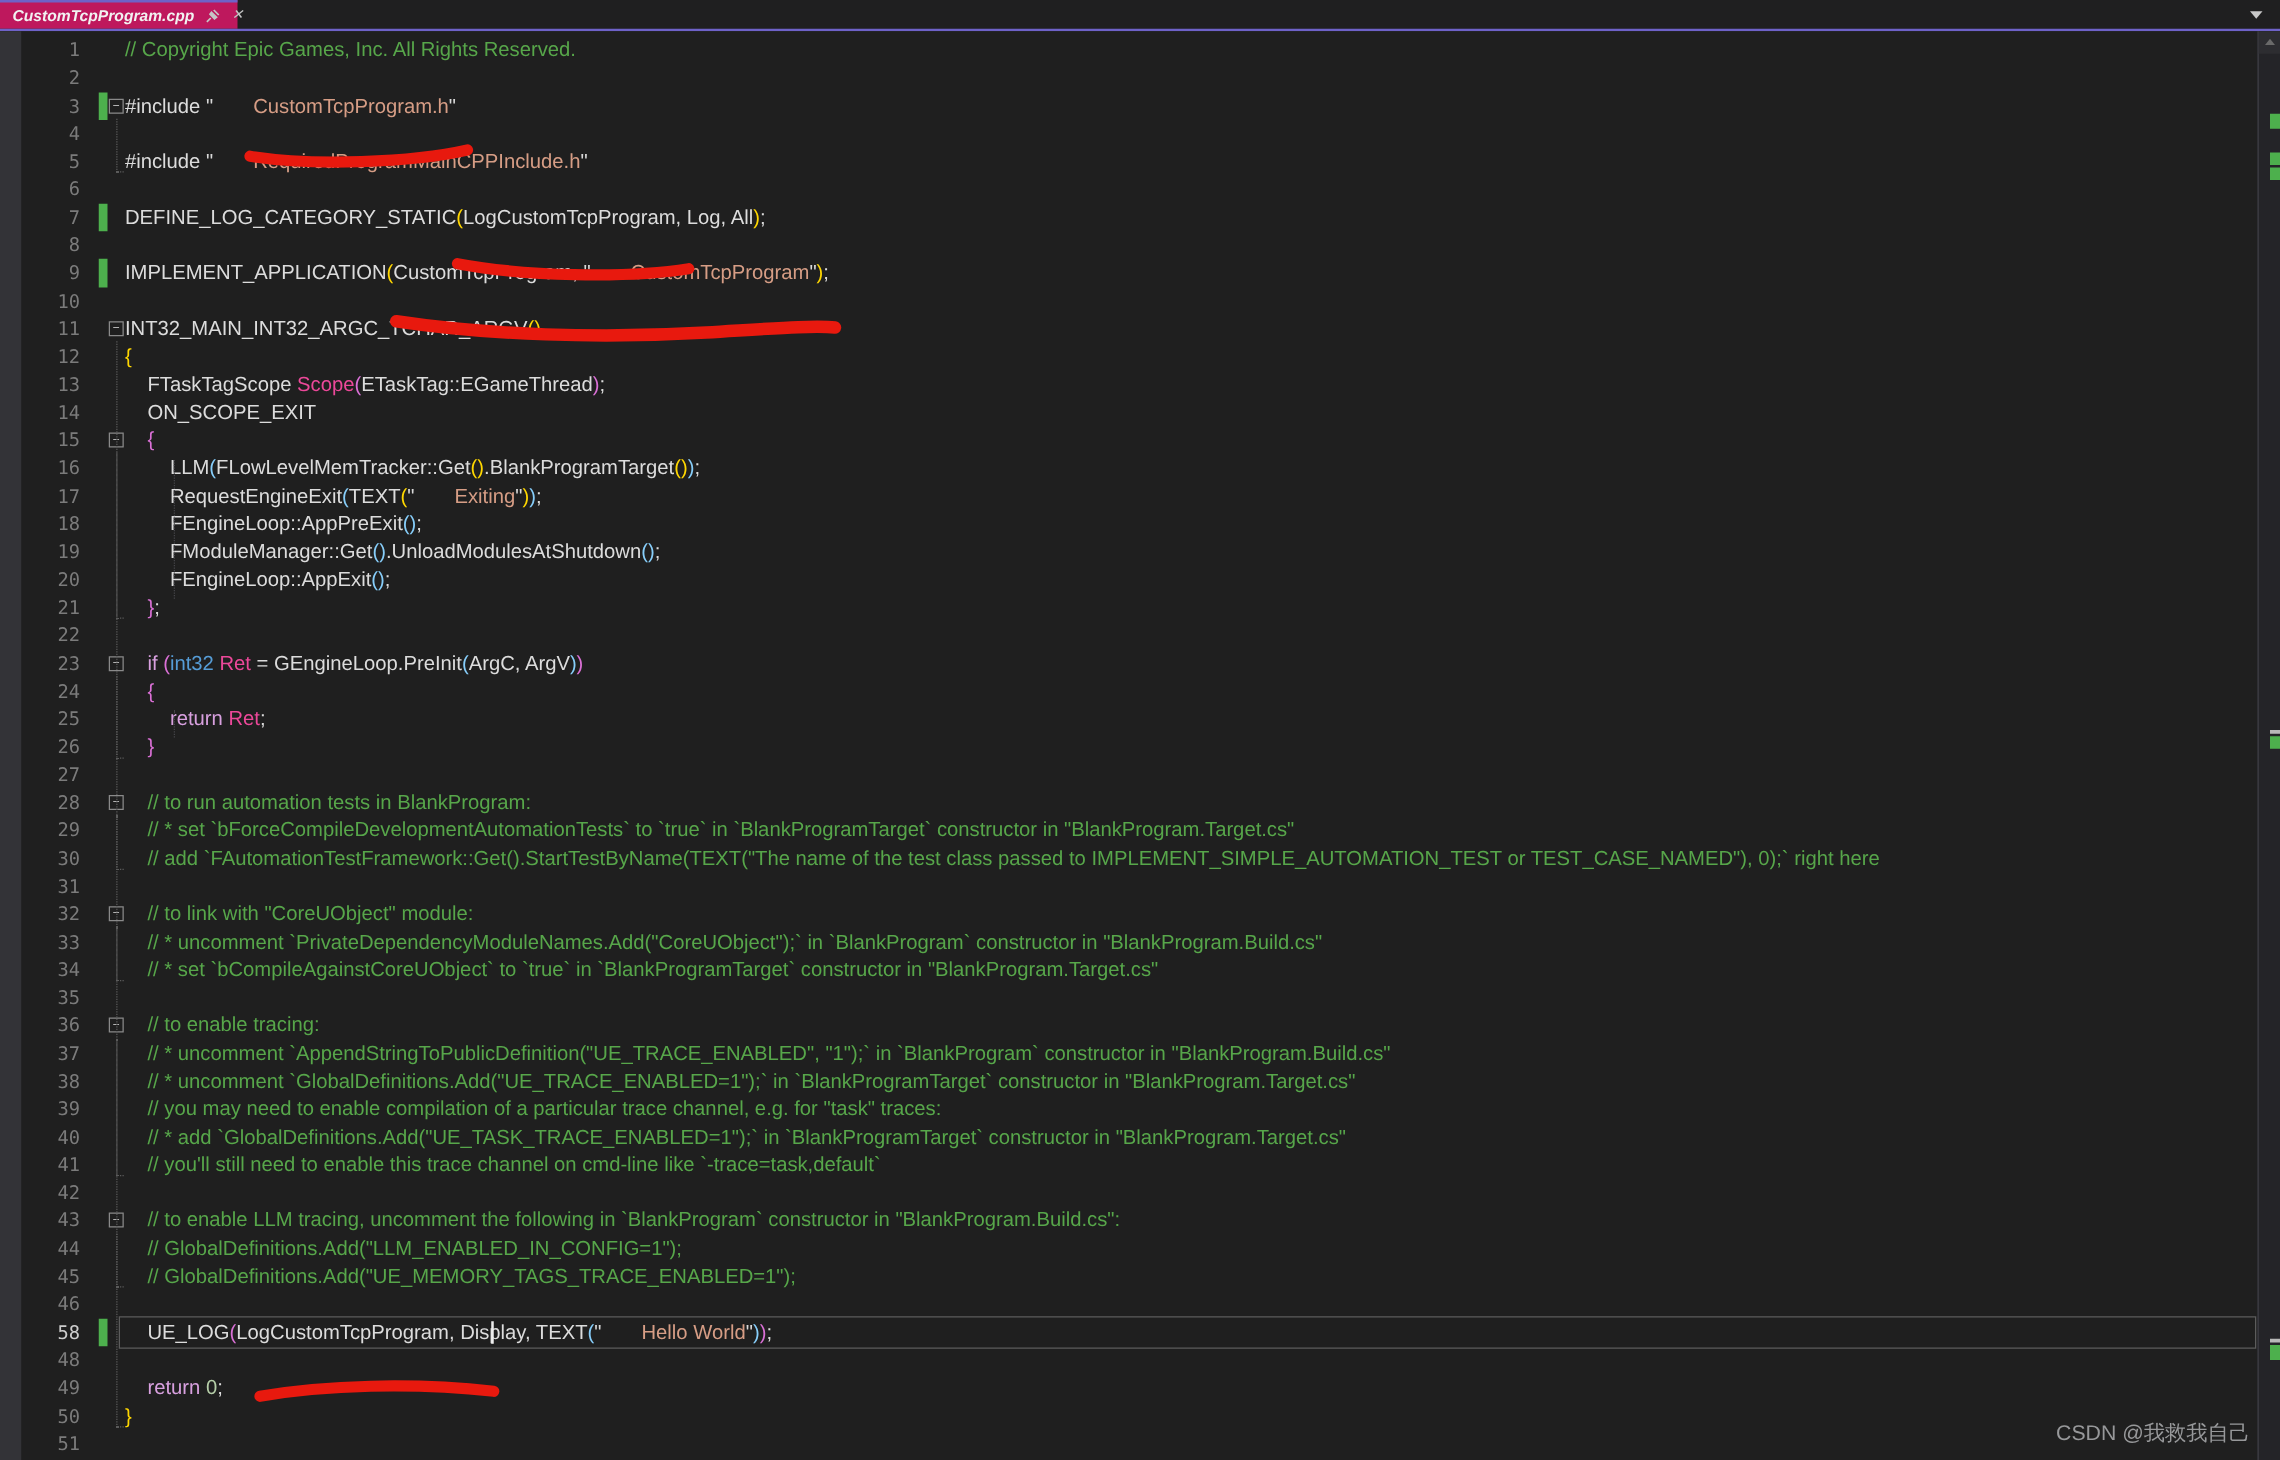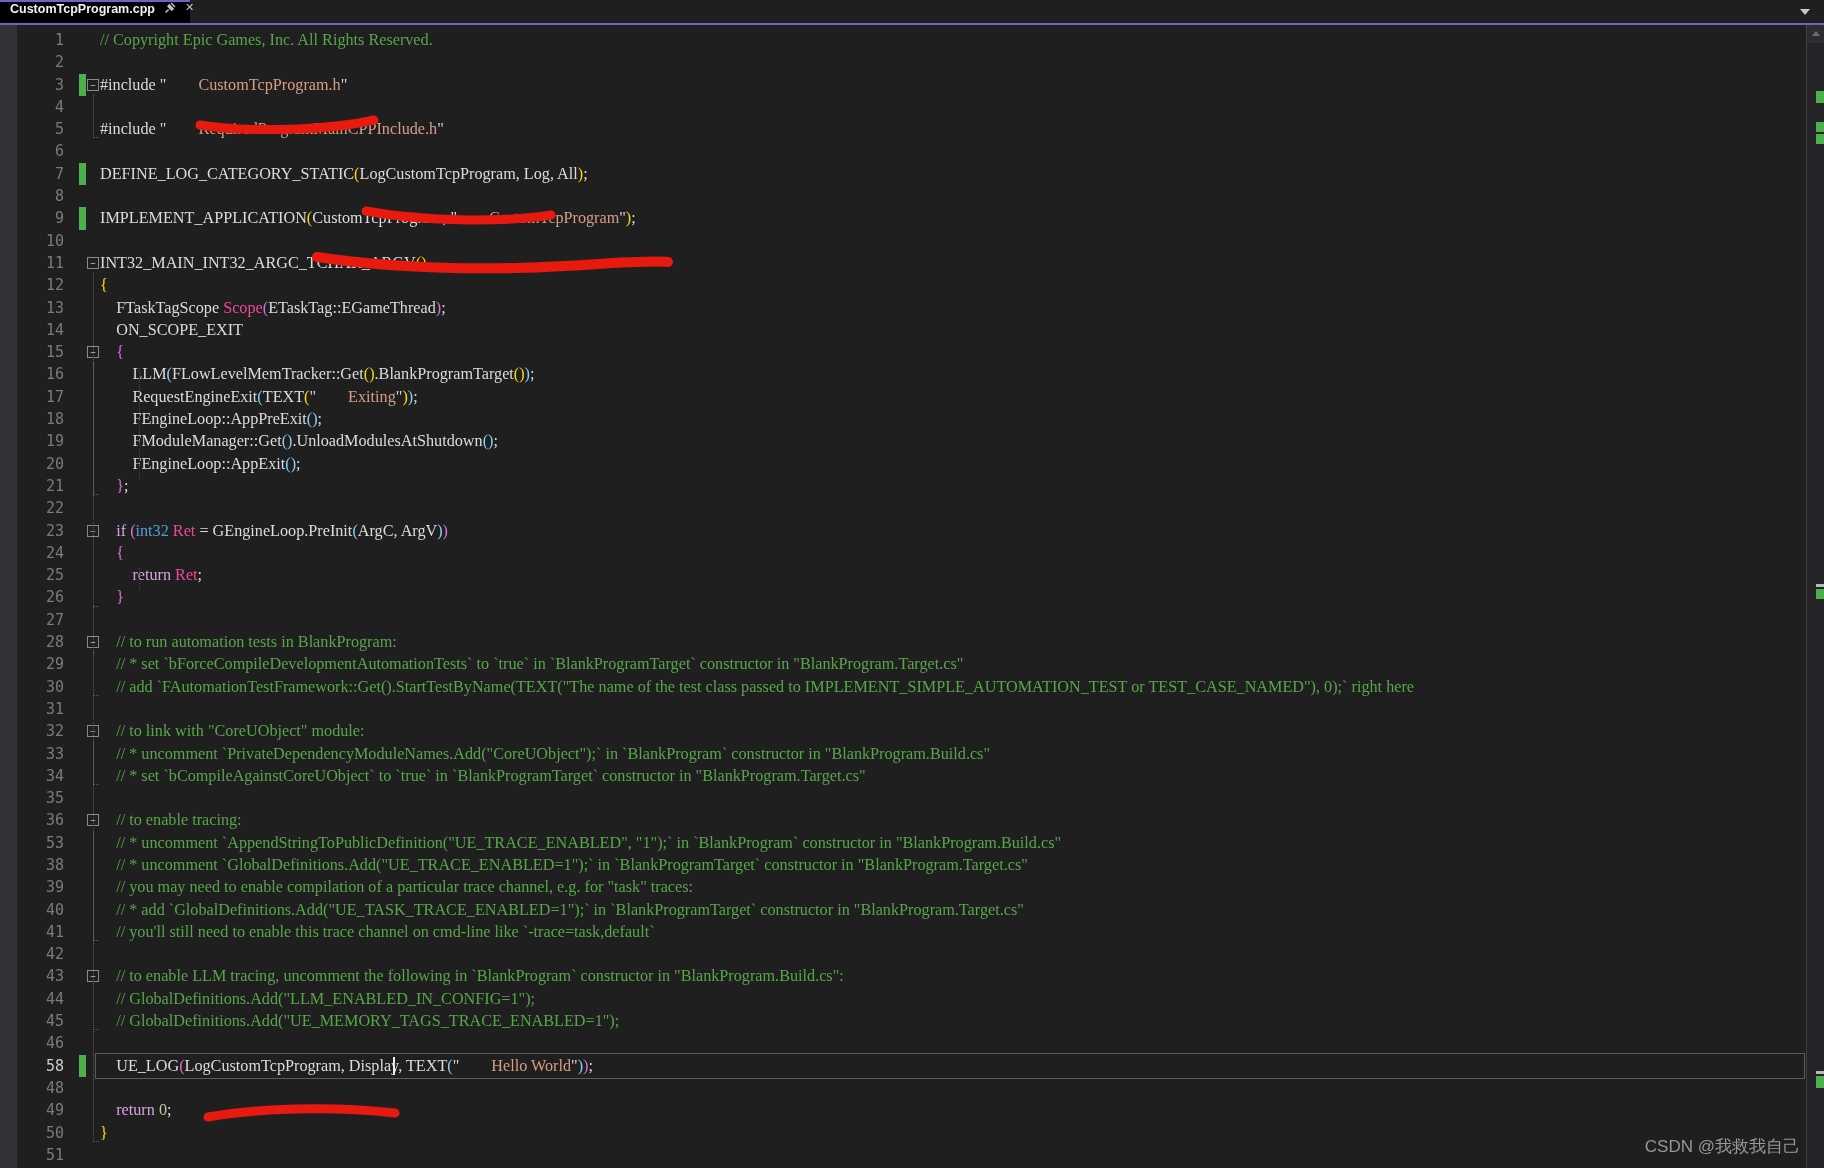--- a/index.html
+++ b/index.html
@@ -1,34 +1,34 @@
 <!DOCTYPE html>
 <html><head>
 <meta charset="utf-8">
 <style>
   html,body{margin:0;padding:0;background:#1f1f1f;width:1824px;height:1168px;overflow:hidden;}
   #stage{position:relative;width:1824px;height:1168px;background:#1f1f1f;font-family:"Liberation Sans",sans-serif;}
   
   #tabbar{position:absolute;left:0;top:0;width:1824px;height:25px;background:#1f1f20;}
   #tabbar .accent-bottom{position:absolute;left:0;top:23px;width:1824px;height:2px;background:#6e62c8;}
-  #file-tab{position:absolute;left:0;top:0;width:190px;height:23px;background:#000000;border-top:2px solid #6e62c8;box-sizing:border-box;display:flex;cursor:default;}
+  #file-tab{position:absolute;left:0;top:0;width:190px;height:23px;background:#be185d;border-top:2px solid #6e62c8;box-sizing:border-box;display:flex;align-items:center;cursor:default;font-style:italic;}
   #file-tab .title{color:#f2f2f2;font-weight:bold;font-size:12.5px;padding-left:10px;white-space:nowrap;}
   .tab-ico{color:#c5c5c5;font-size:11px;margin-left:9px;line-height:1;}
   #pin-ico svg{display:block;}
   #doc-dropdown{position:absolute;right:14px;top:9px;width:0;height:0;border-left:5px solid transparent;border-right:5px solid transparent;border-top:6px solid #c8c8c8;}
   
   #editor{position:absolute;left:0;top:25px;width:1824px;height:1143px;background:#1f1f1f;}
   #indicator-margin{position:absolute;left:0;top:0;width:17px;height:1143px;background:#333337;}
   #rows{position:absolute;left:0;top:4px;width:1824px;}
   .row{position:relative;height:22.3px;}
   .ln{position:absolute;left:17px;top:0;width:47px;height:22.3px;line-height:22.3px;text-align:right;color:#7b7b7b;font-family:"DejaVu Sans Mono","Liberation Mono",monospace;font-size:15px;}
   .row.cur .ln{color:#cccccc;}
   .chbar{position:absolute;left:79px;top:0;width:7px;height:22.3px;background:#4db04d;}
   .foldbox{position:absolute;left:87px;top:5px;width:12px;height:12px;border:1px solid #8a8a8a;box-sizing:border-box;background:#1f1f1f;color:#bdbdbd;font:9px/10px "DejaVu Sans Mono",monospace;text-align:center;}
-  .code{position:absolute;left:100px;top:0;height:22.3px;line-height:22.3px;white-space:pre;font-family:Liberation Serif, serif;font-size:16.2px;}
+  .code{position:absolute;left:100px;top:0;height:22.3px;line-height:22.3px;white-space:pre;font-family:Liberation Sans, sans-serif;font-size:16.2px;}
   .curbox{position:absolute;left:95px;right:19px;top:-2px;bottom:-2px;border:1px solid #5c5c5c;pointer-events:none;}
   .caret{position:absolute;top:2px;width:2px;height:18px;background:#eeeeee;}
   
   .sg-c{color:#57a64a;} .sg-d{color:#dcdcdc;} .sg-s{color:#d69d85;margin-left:32px;} .sg-q{color:#d8d8d8;}
   .sg-k{color:#569cd6;} .sg-kc{color:#d8a0df;} .sg-v{color:#ec4899;} .sg-num{color:#b5cea8;}
   .sg-b1{color:#ffd700;} .sg-b2{color:#da70d6;} .sg-b3{color:#87cefa;}
   
   .foldline{position:absolute;width:1px;border-left:1px dotted #5b5b5b;}
   .foldtick{position:absolute;width:6px;height:1px;border-bottom:1px dotted #5b5b5b;}
   .iguide{position:absolute;width:1px;border-left:1px dotted #454549;}
@@ -216,21 +216,21 @@
         <div class="row">
           <div class="ln">35</div>
           <div class="code"></div>
         </div>
         <div class="row">
           <div class="ln">36</div>
           <div class="foldbox">−</div>
           <div class="code"><span class="sg-c">    // to enable tracing:</span></div>
         </div>
         <div class="row">
-          <div class="ln">53</div>
+          <div class="ln">37</div>
           <div class="code"><span class="sg-c">    // * uncomment `AppendStringToPublicDefinition("UE_TRACE_ENABLED", "1");` in `BlankProgram` constructor in "BlankProgram.Build.cs"</span></div>
         </div>
         <div class="row">
           <div class="ln">38</div>
           <div class="code"><span class="sg-c">    // * uncomment `GlobalDefinitions.Add("UE_TRACE_ENABLED=1");` in `BlankProgramTarget` constructor in "BlankProgram.Target.cs"</span></div>
         </div>
         <div class="row">
           <div class="ln">39</div>
           <div class="code"><span class="sg-c">    // you may need to enable compilation of a particular trace channel, e.g. for "task" traces:</span></div>
         </div>

